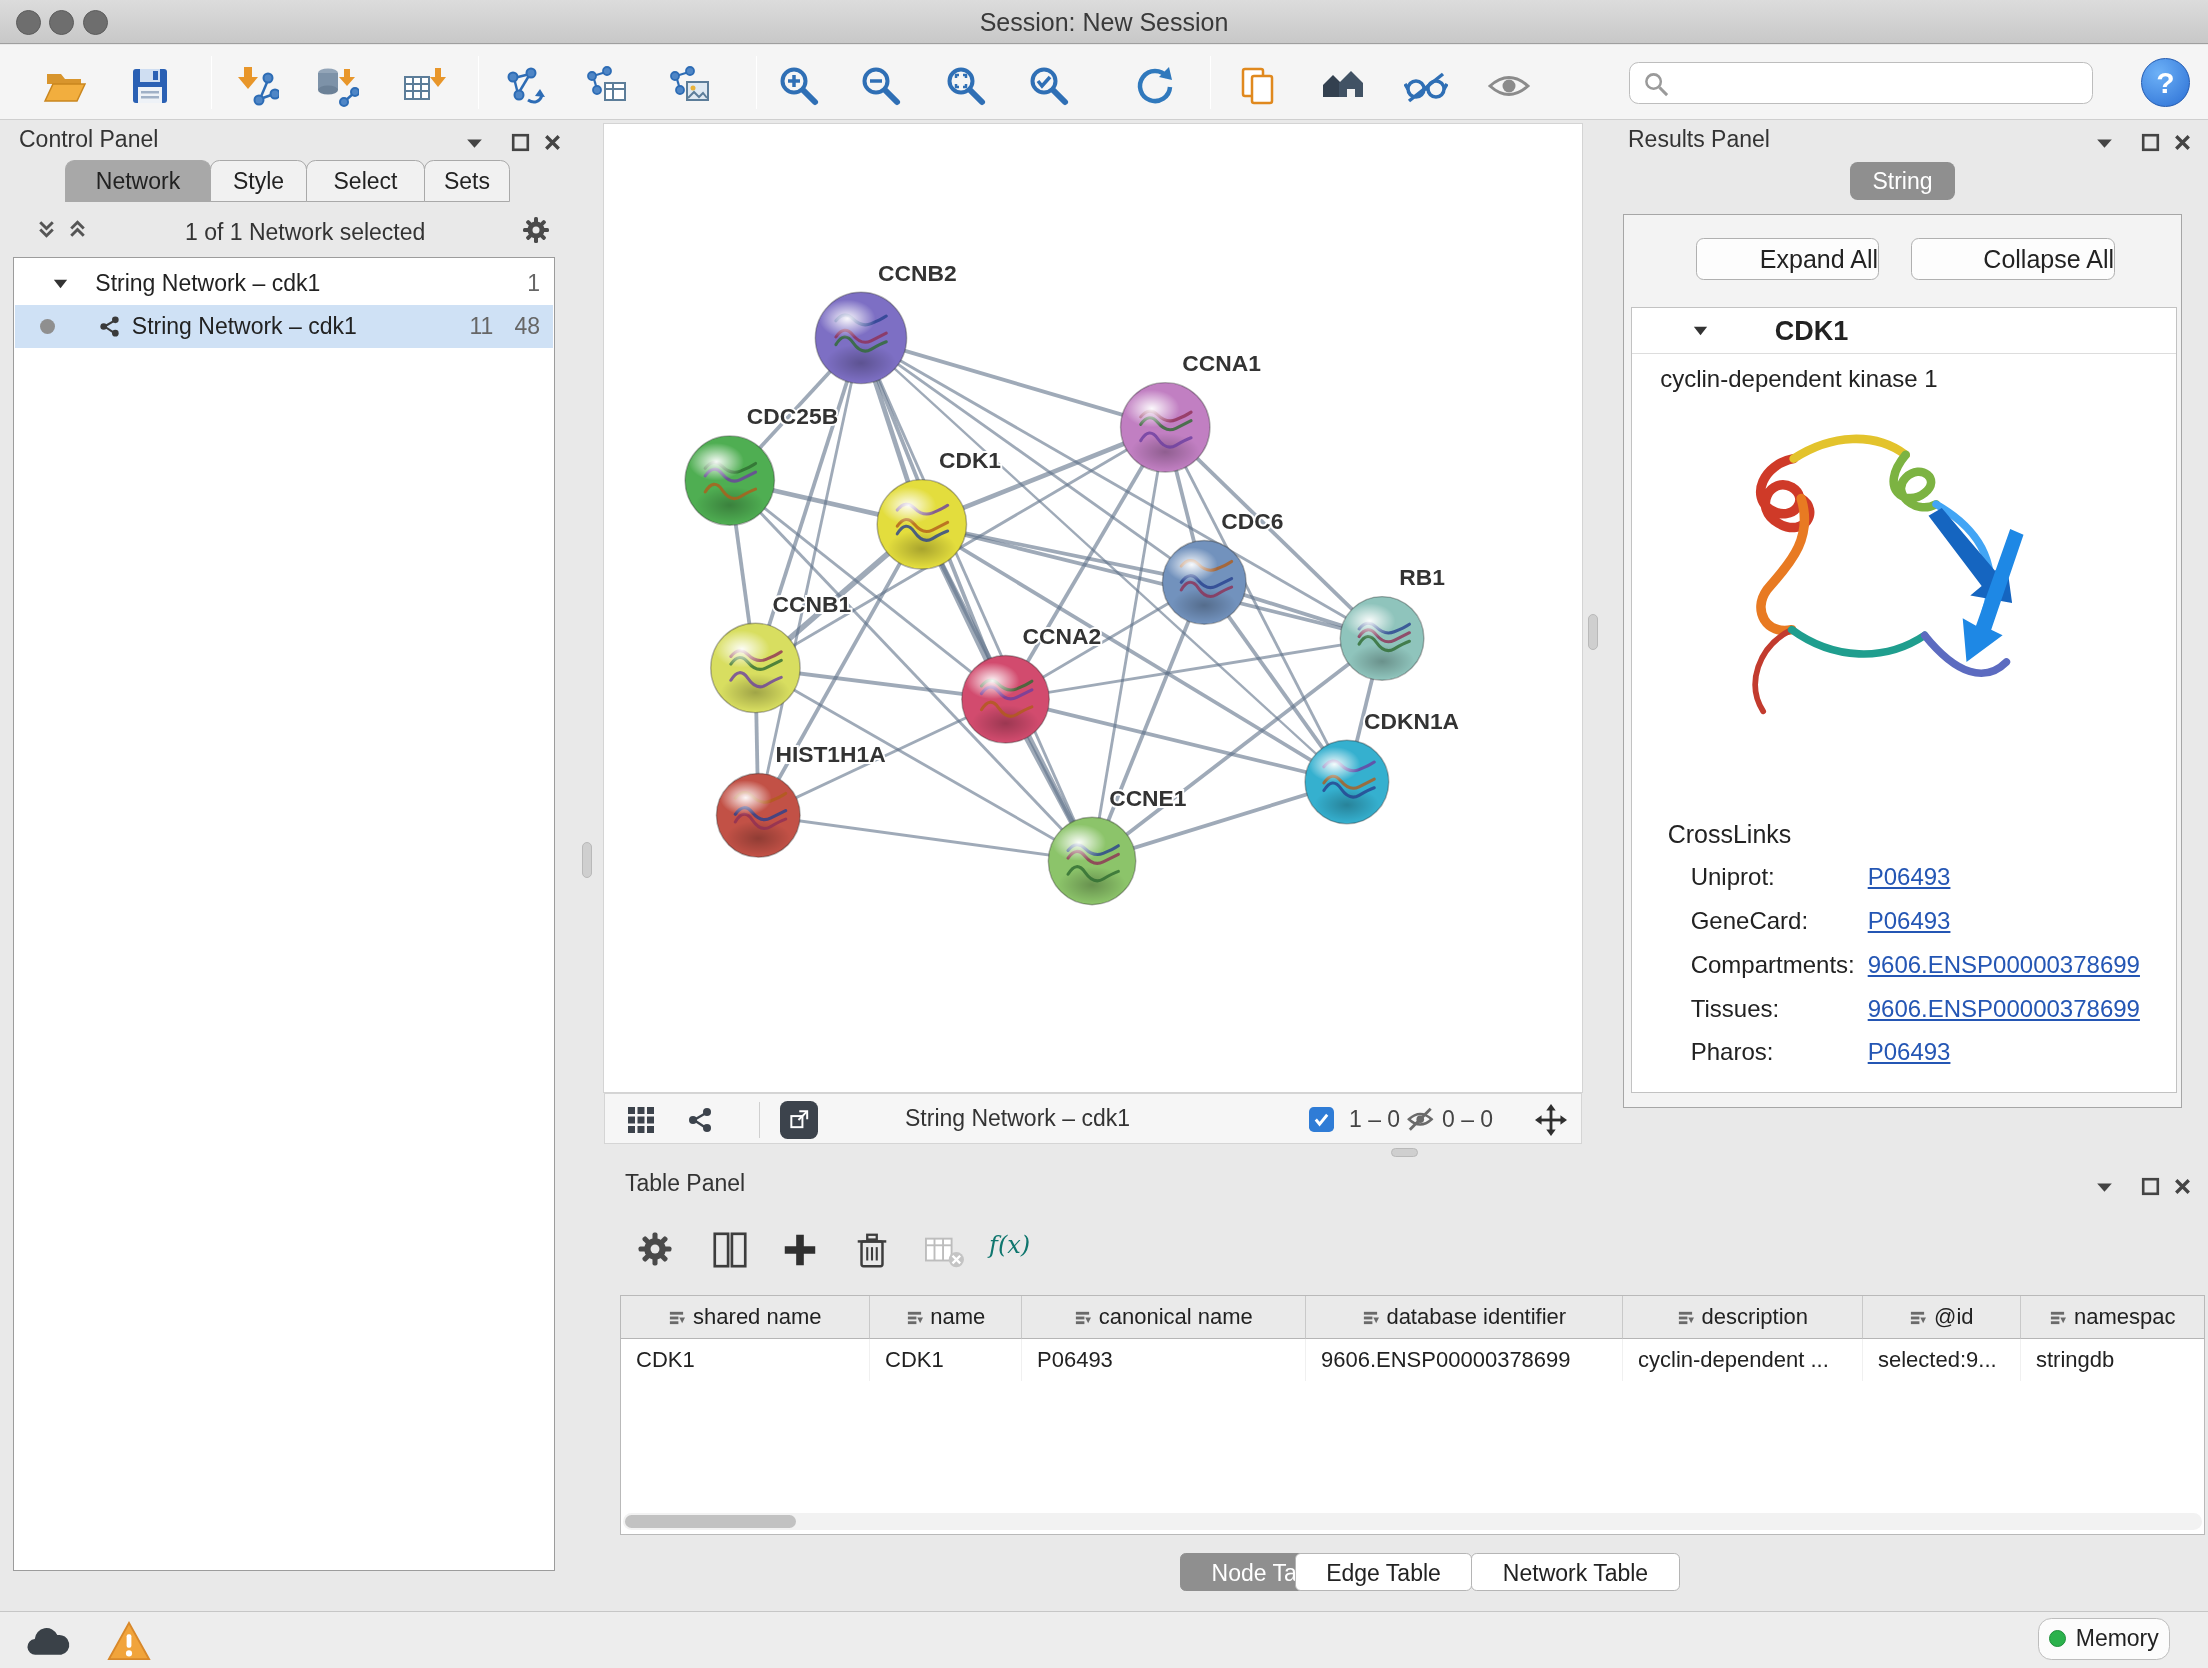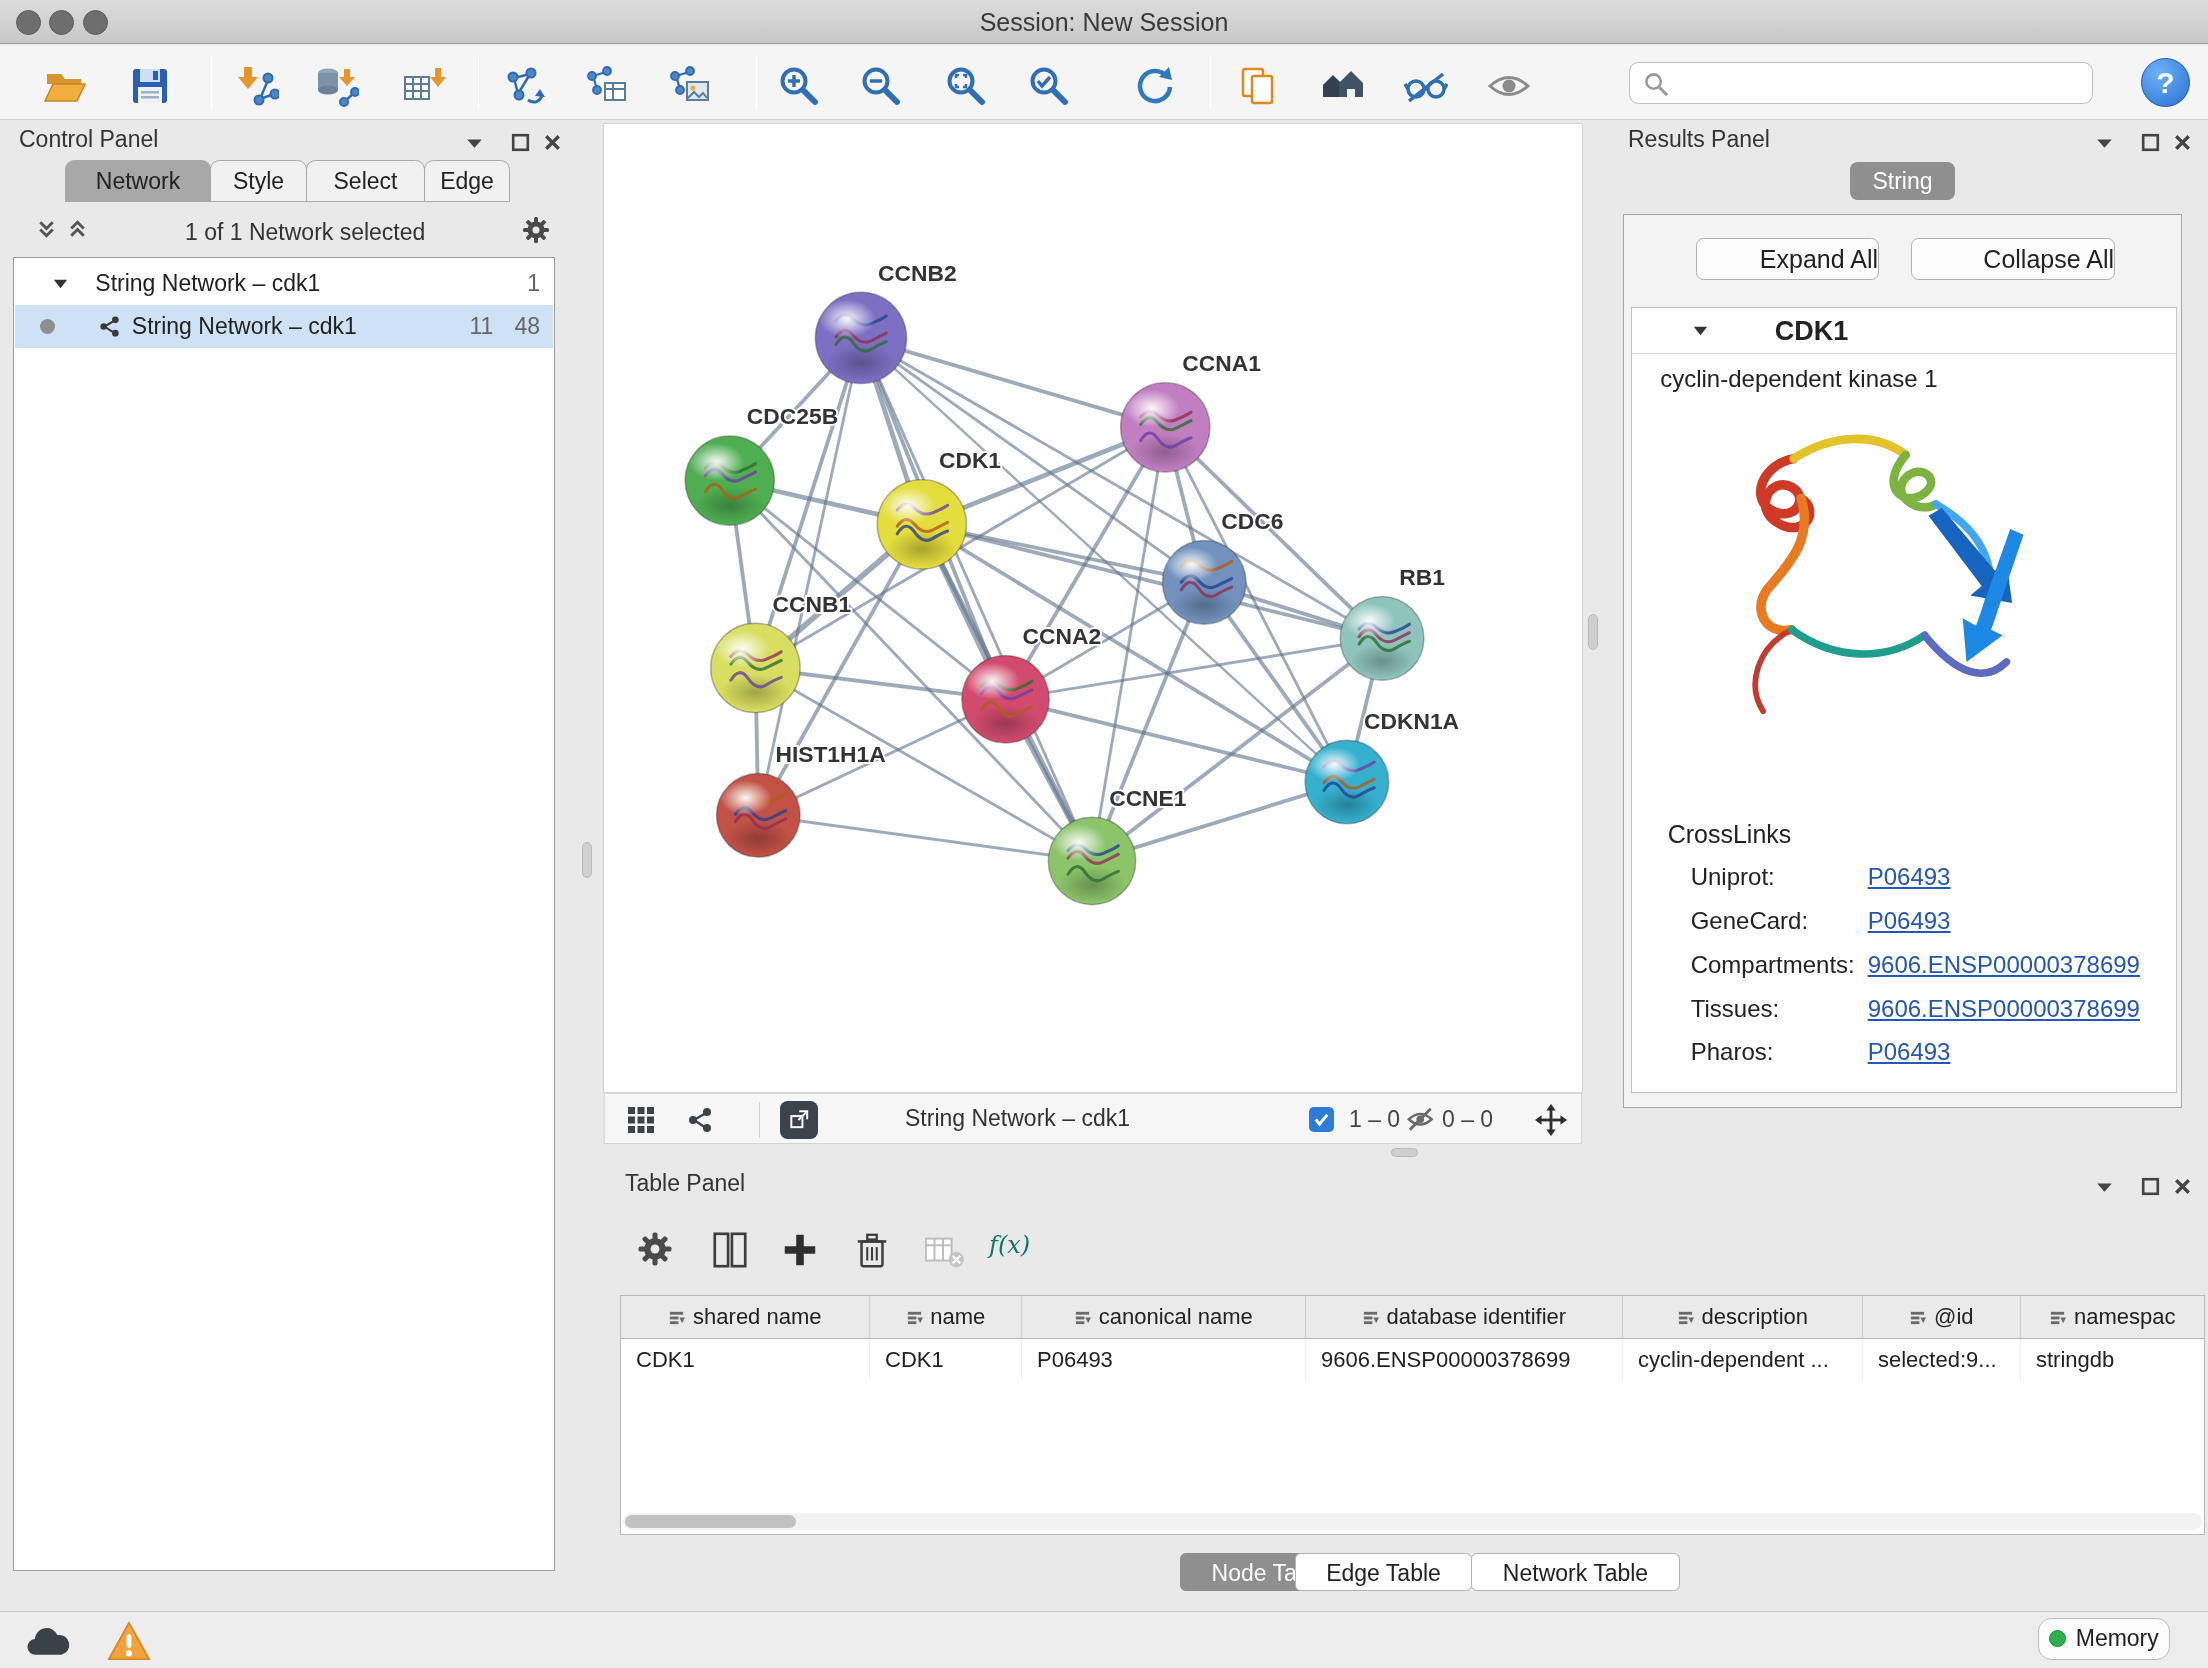--- a/index.html
+++ b/index.html
@@ -258,21 +258,21 @@
   </div>
 <div class="hicon" style="left:540px;top:130px">
     <svg viewBox="0 0 24 24" width="25" height="25">
       <path d="M6 6l12 12M18 6L6 18" stroke="#444" stroke-width="3.2"></path>
     </svg>
   </div>
 
 <div class="cp-tab active" style="left:65px;width:146px">Network</div>
 <div class="cp-tab" style="left:210px;width:97px">Style</div>
 <div class="cp-tab" style="left:306px;width:119px">Select</div>
-<div class="cp-tab" style="left:424px;width:86px">Edge</div>
+<div class="cp-tab" style="left:424px;width:86px">Sets</div>
 
 <div class="hicon" style="left:34px;top:217px">
     <svg viewBox="0 0 24 24" width="25" height="25" fill="none" stroke="#555" stroke-width="2.8">
       <polyline points="6,5 12,11 18,5"></polyline>
       <polyline points="6,12 12,18 18,12"></polyline>
     </svg>
   </div>
 <div class="hicon" style="left:65px;top:217px">
     <svg viewBox="0 0 24 24" width="25" height="25" fill="none" stroke="#555" stroke-width="2.8">
       <polyline points="6,11 12,5 18,11"></polyline>

